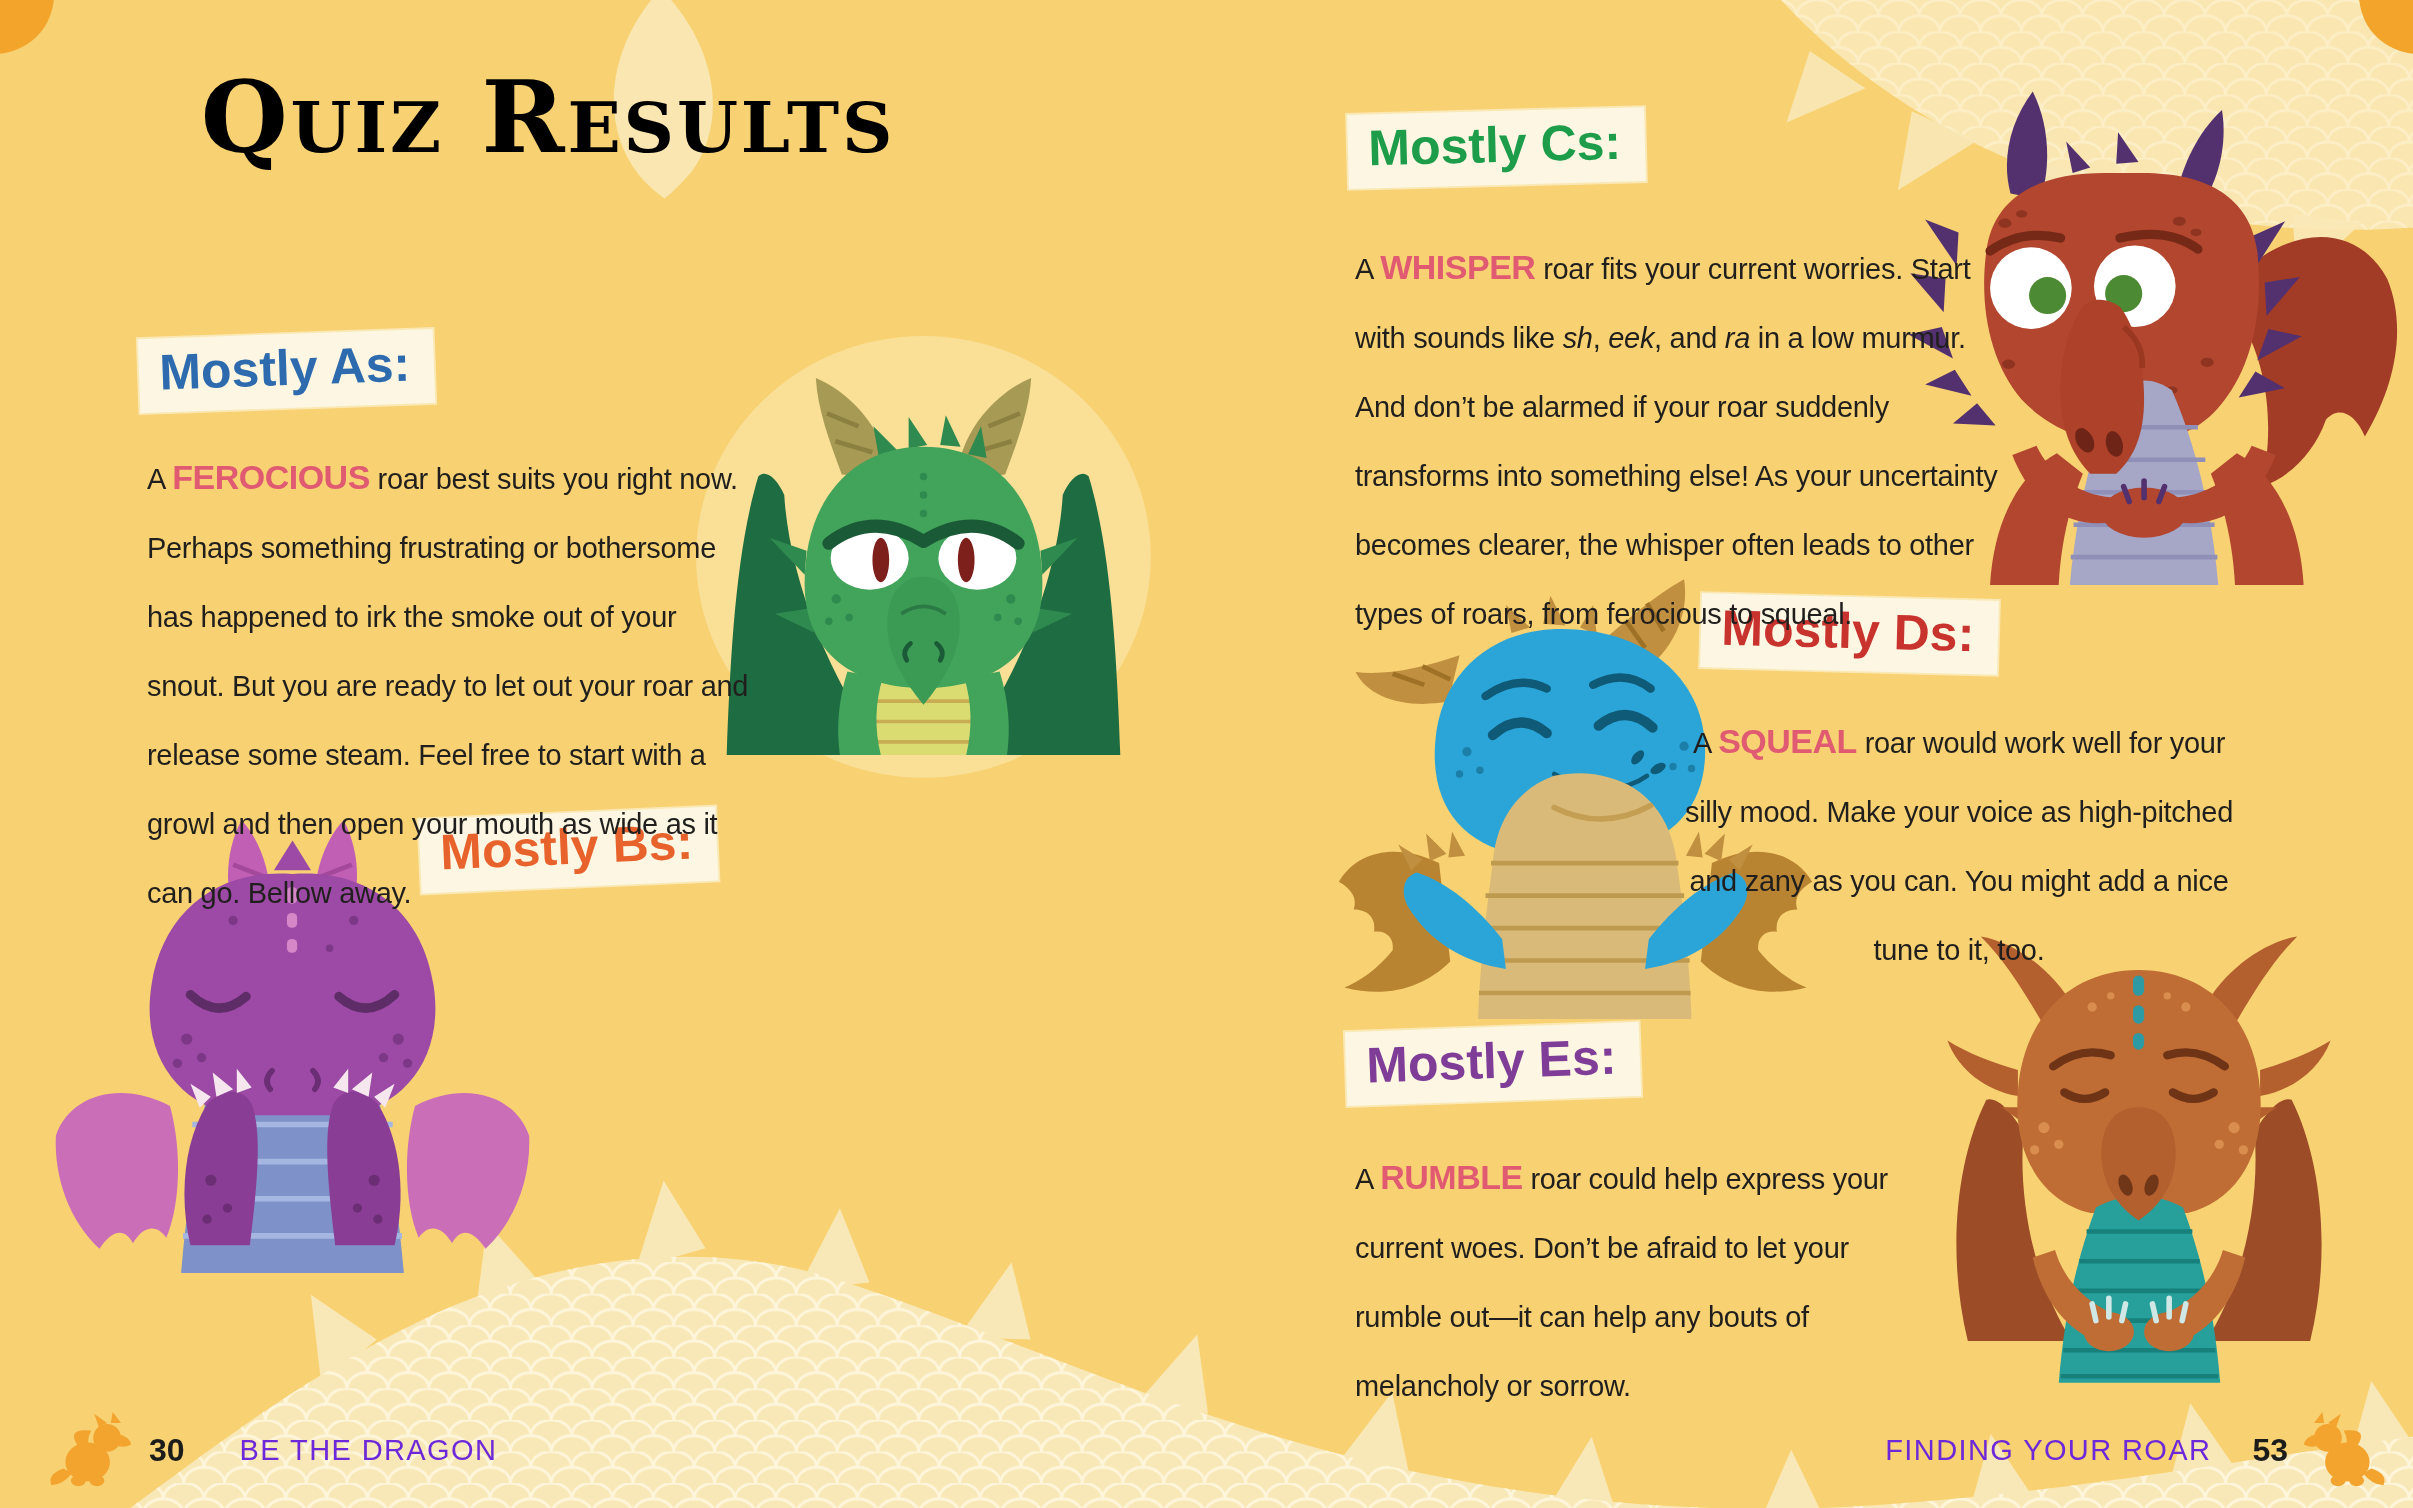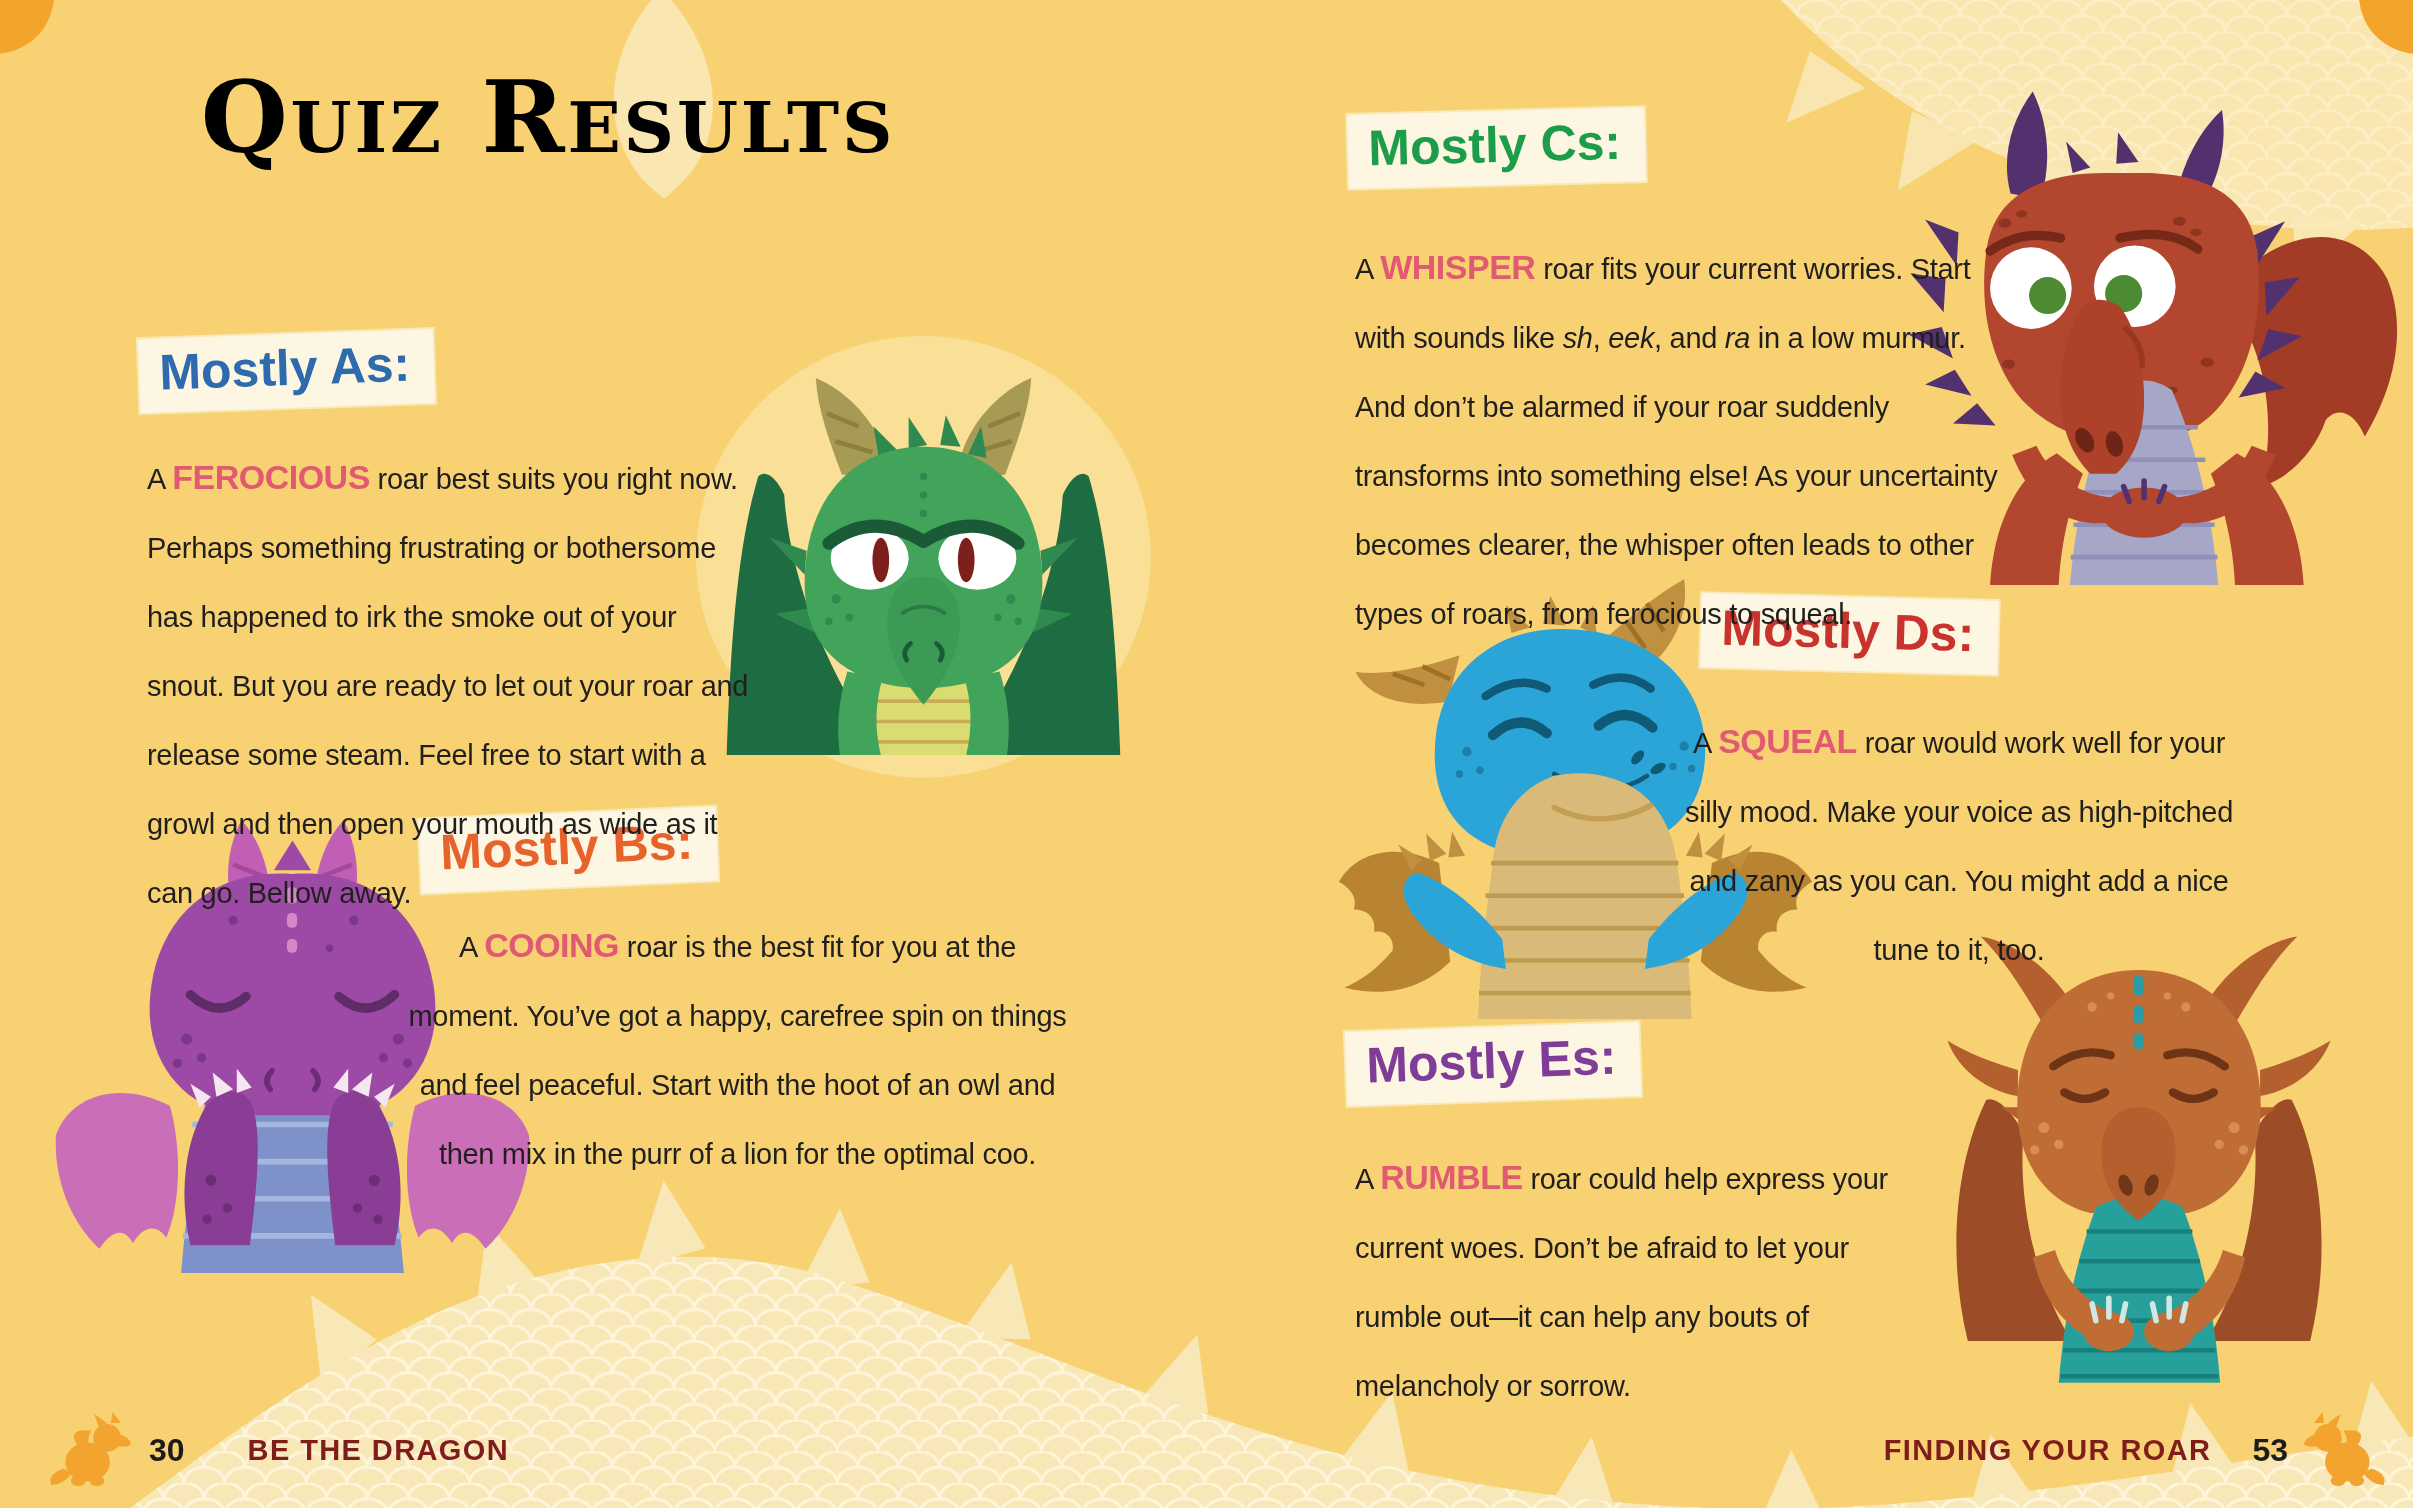--- a/index.html
+++ b/index.html
@@ -36,21 +36,21 @@
   #purple-dragon{left:51px;top:809px;width:483px;height:464px;}
   #red-dragon{left:1901px;top:84px;width:501px;height:501px;}
   #blue-dragon{left:1320px;top:555px;width:511px;height:464px;}
   #brown-dragon{left:1914px;top:914px;width:450px;height:469px;}
 
   .footer{position:absolute;z-index:5;display:flex;align-items:center;top:1411px;height:78px;}
   #footer-left{left:45px;}
   #footer-right{right:23px;}
   .footer .icon{width:89px;height:78px;}
   .page-num{font-size:32px;font-weight:700;color:#1C1C1A;margin:0 13px;}
-  .book-title{font-size:29px;font-weight:700;color:#7f1d1d;letter-spacing:1.4px;margin:0 18px;}
+  .book-title{font-size:29px;font-weight:400;color:#6d28d9;letter-spacing:1.4px;margin:0 10px;}
   #footer-left .page-num{margin-left:15px;margin-right:45px;}
   #footer-right .book-title{margin-right:28px;}
 </style>
 </head>
 <body>
 
 <div id="canvas">
 
   <svg id="bg-decor" viewBox="0 0 2600 1625" preserveAspectRatio="none">
     <defs>
@@ -114,21 +114,20 @@
     <span class="label tilt-s" style="color: rgb(29, 156, 73);">Mostly Cs:</span>
   </div>
   <div class="section" id="sec-d-label">
     <span class="label tilt-r" style="color: rgb(200, 51, 46);">Mostly Ds:</span>
   </div>
   <div class="section" id="sec-e-label">
     <span class="label tilt-l" style="color: rgb(127, 61, 151);">Mostly Es:</span>
   </div>
 
   <p class="para" id="sec-a-para"><span class="seg-plain">A </span><span class="seg-keyword">FEROCIOUS</span><span class="seg-plain"> roar best suits you right now. Perhaps something frustrating or bothersome has happened to irk the smoke out of your snout. But you are ready to let out your roar and release some steam. Feel free to start with a growl and then open your mouth as wide as it can go. Bellow away.</span></p>
-  <p class="para center" id="sec-b-para"><span class="seg-plain">A </span><span class="seg-keyword">COOING</span><span class="seg-plain"> roar is the best fit for you at the moment. You’ve got a happy, carefree spin on things and feel peaceful. Start with the hoot of an owl and then mix in the purr of a lion for the optimal coo.</span></p>
   <p class="para" id="sec-c-para"><span class="seg-plain">A </span><span class="seg-keyword">WHISPER</span><span class="seg-plain"> roar fits your current worries. Start with sounds like </span><span class="seg-italic">sh</span><span class="seg-plain">, </span><span class="seg-italic">eek</span><span class="seg-plain">, and </span><span class="seg-italic">ra</span><span class="seg-plain"> in a low murmur. And don’t be alarmed if your roar suddenly transforms into something else! As your uncertainty becomes clearer, the whisper often leads to other types of roars, from ferocious to squeal.</span></p>
   <p class="para" id="sec-e-para"><span class="seg-plain">A </span><span class="seg-keyword">RUMBLE</span><span class="seg-plain"> roar could help express your current woes. Don’t be afraid to let your rumble out—it can help any bouts of melancholy or sorrow.</span></p>
   <p class="para center" id="sec-d-para"><span class="seg-plain">A </span><span class="seg-keyword">SQUEAL</span><span class="seg-plain"> roar would work well for your silly mood. Make your voice as high-pitched and zany as you can. You might add a nice tune to it, too.</span></p>
 
   <div class="dragon" id="green-dragon">
     <svg viewBox="0 0 460 420">
       <path d="M52,120 C28,200 22,310 18,420 L190,420 C125,335 85,225 80,140 C72,122 60,112 52,120 Z" fill="#1E6C41"></path>
       <path d="M408,120 C432,200 438,310 442,420 L270,420 C335,335 375,225 380,140 C388,122 400,112 408,120 Z" fill="#1E6C41"></path>
       <path d="M186,340 L274,340 L304,420 L158,420 Z" fill="#DADC72"></path>
       <g stroke="#C8AD55" stroke-width="4">

